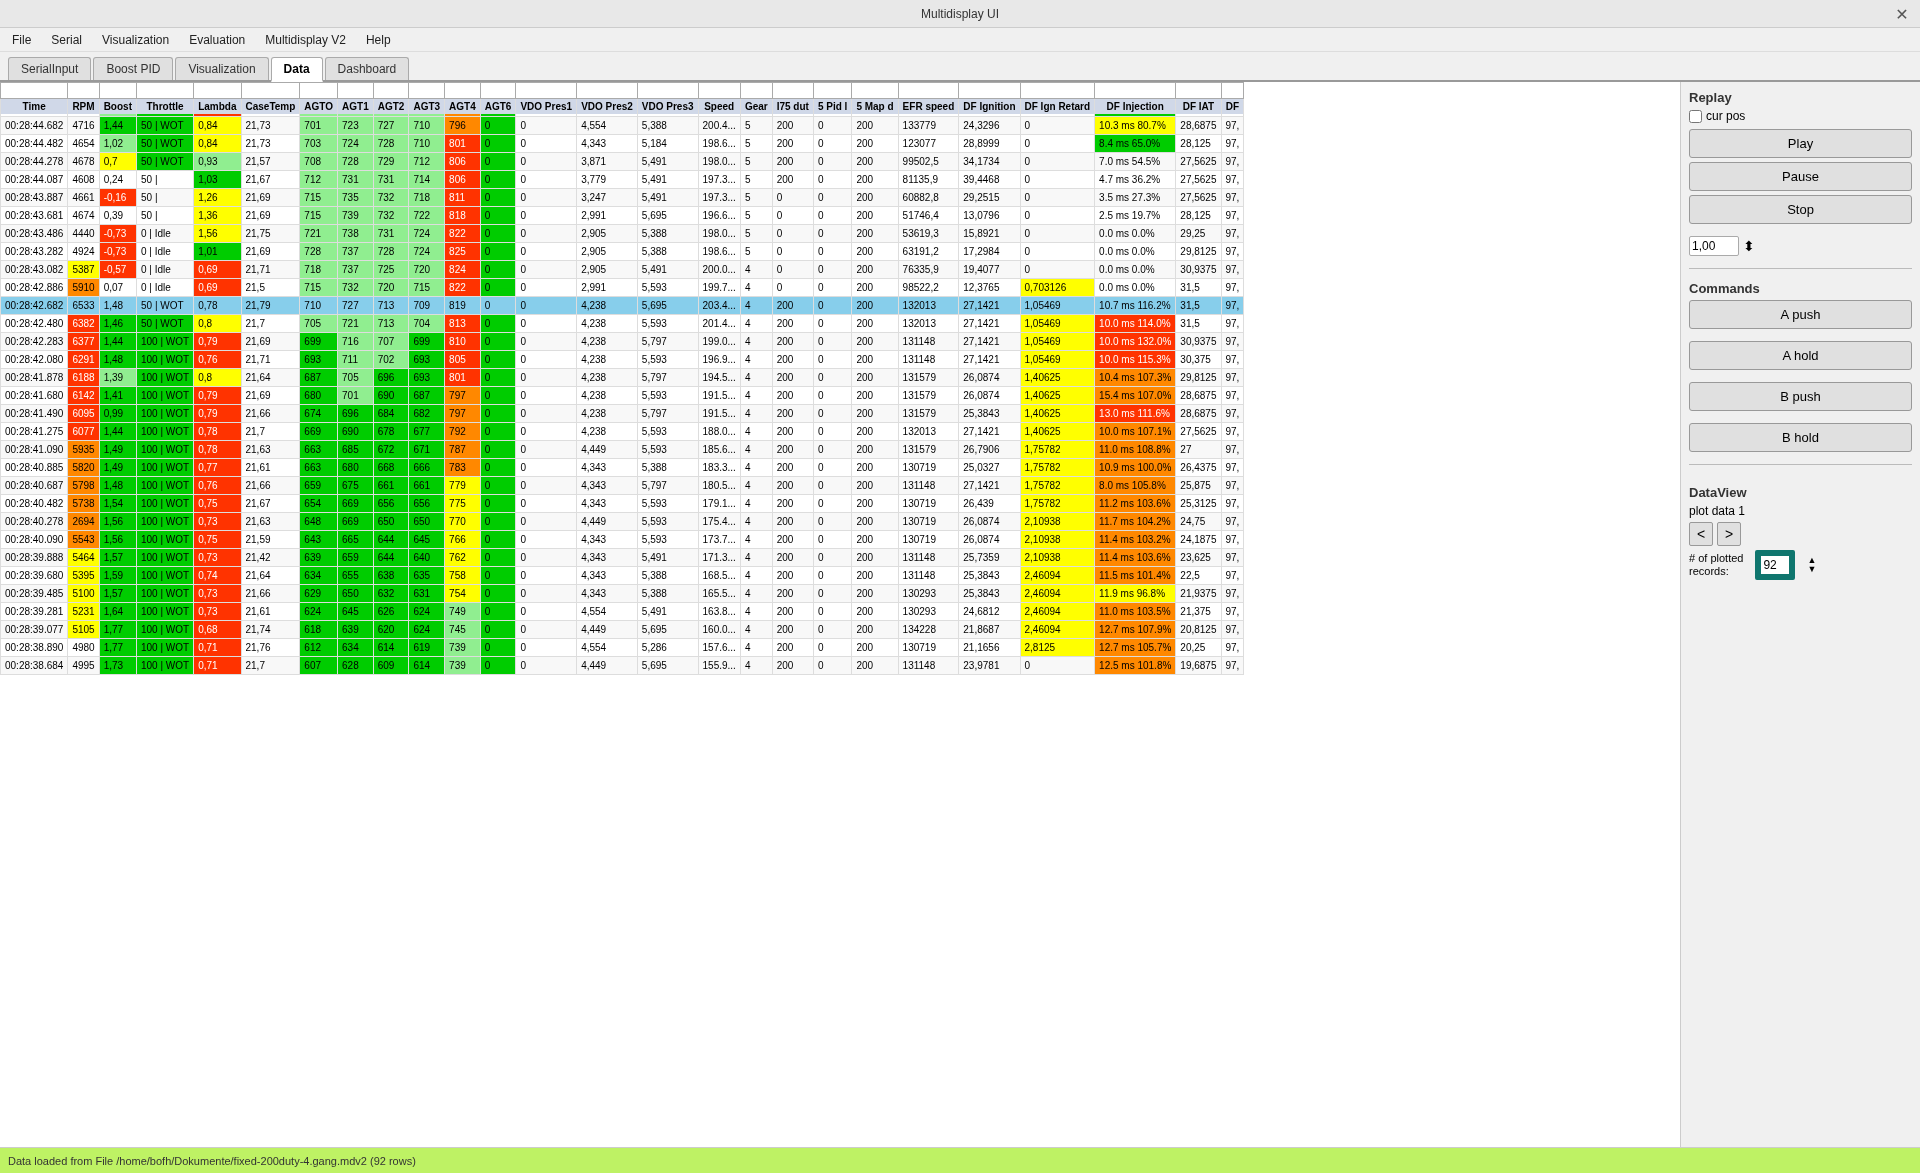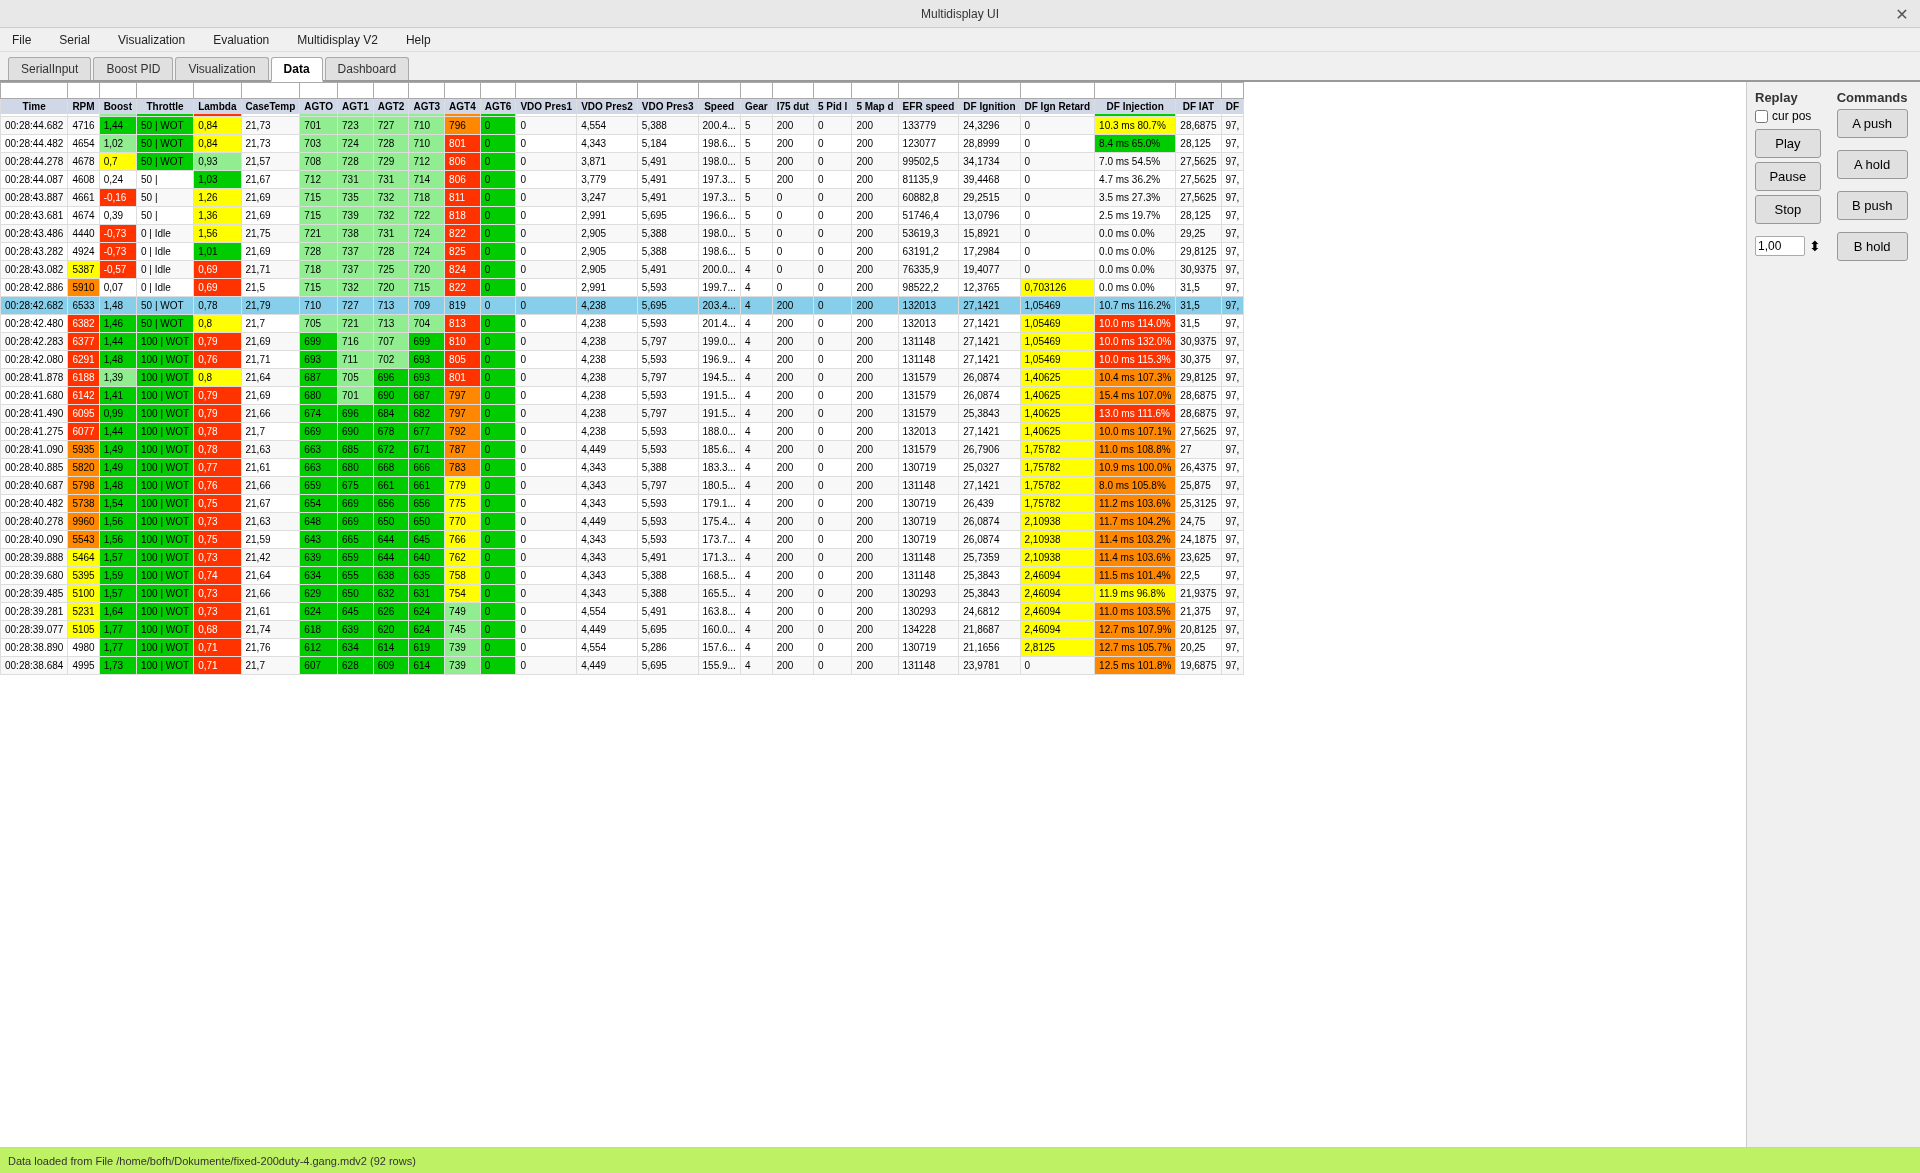--- a/index.html
+++ b/index.html
@@ -30,21 +30,21 @@
     }
     
     
     .menubar {
       background: #f0f0f0;
       height: 24px;
       display: flex;
       align-items: center;
       padding: 0 4px;
       border-bottom: 1px solid #ddd;
-      gap: 12px;
+      gap: 4px;
     }
     .menubar-item {
       padding: 2px 8px;
       font-size: 12px;
       color: #222;
       cursor: pointer;
     }
 
     
     .tabbar {
@@ -82,26 +82,26 @@
     
     
     .table-area {
       flex: 1;
       overflow: auto;
       background: #fff;
     }
     
     
     .right-panel {
-      width: 174px;
+      width: 240px;
       background: #f0f0f0;
       border-left: 1px solid #ccc;
       padding: 8px;
       display: flex;
-      flex-direction: row;
+      flex-direction: column;
       gap: 8px;
     }
     
     .panel-section-title {
       font-size: 13px;
       font-weight: bold;
       color: #333;
       margin-bottom: 4px;
     }
     
@@ -919,21 +919,21 @@
             <td>200</td>
             <td>130719</td>
             <td>26,439</td>
             <td class="cell-yellow">1,75782</td>
             <td class="cell-orange">11.2 ms 103.6%</td>
             <td>25,3125</td>
             <td>97,</td>
           </tr>
           <tr>
             <td>00:28:40.278</td>
-            <td class="cell-orange">9960</td>
+            <td class="cell-orange">2694</td>
             <td class="cell-green">1,56</td>
             <td class="cell-green">100 | WOT</td>
             <td class="cell-red">0,73</td>
             <td>21,63</td>
             <td class="cell-green">648</td>
             <td class="cell-green">669</td>
             <td class="cell-green">650</td>
             <td class="cell-green">650</td>
             <td class="cell-yellow">770</td>
             <td class="cell-green">0</td>

